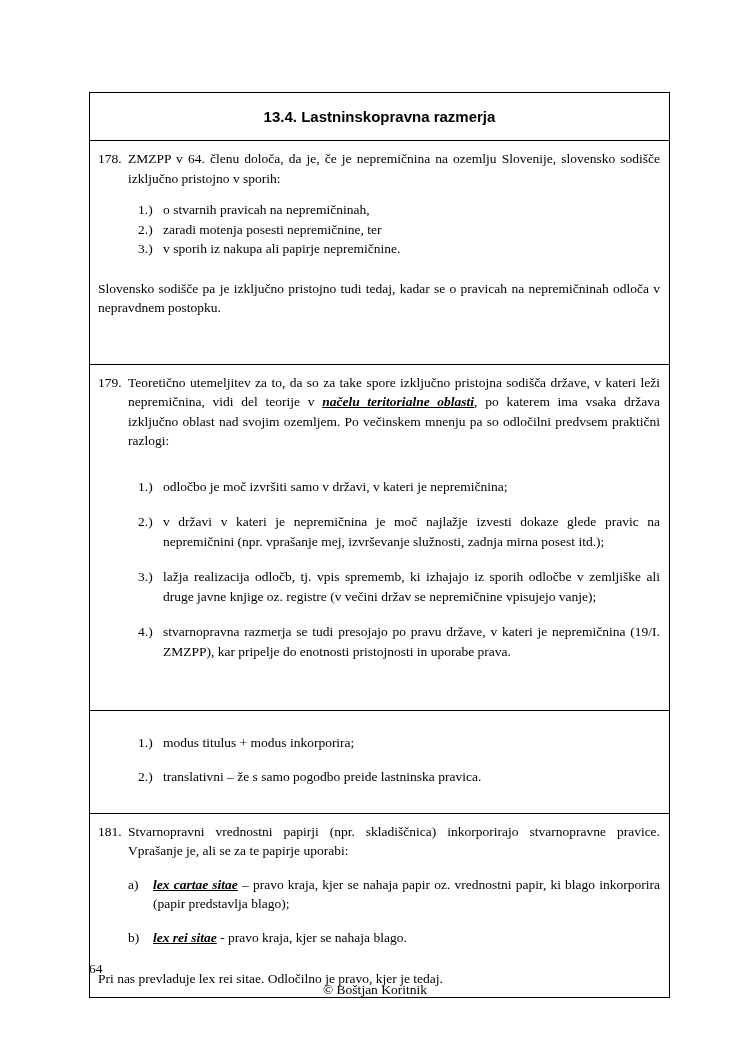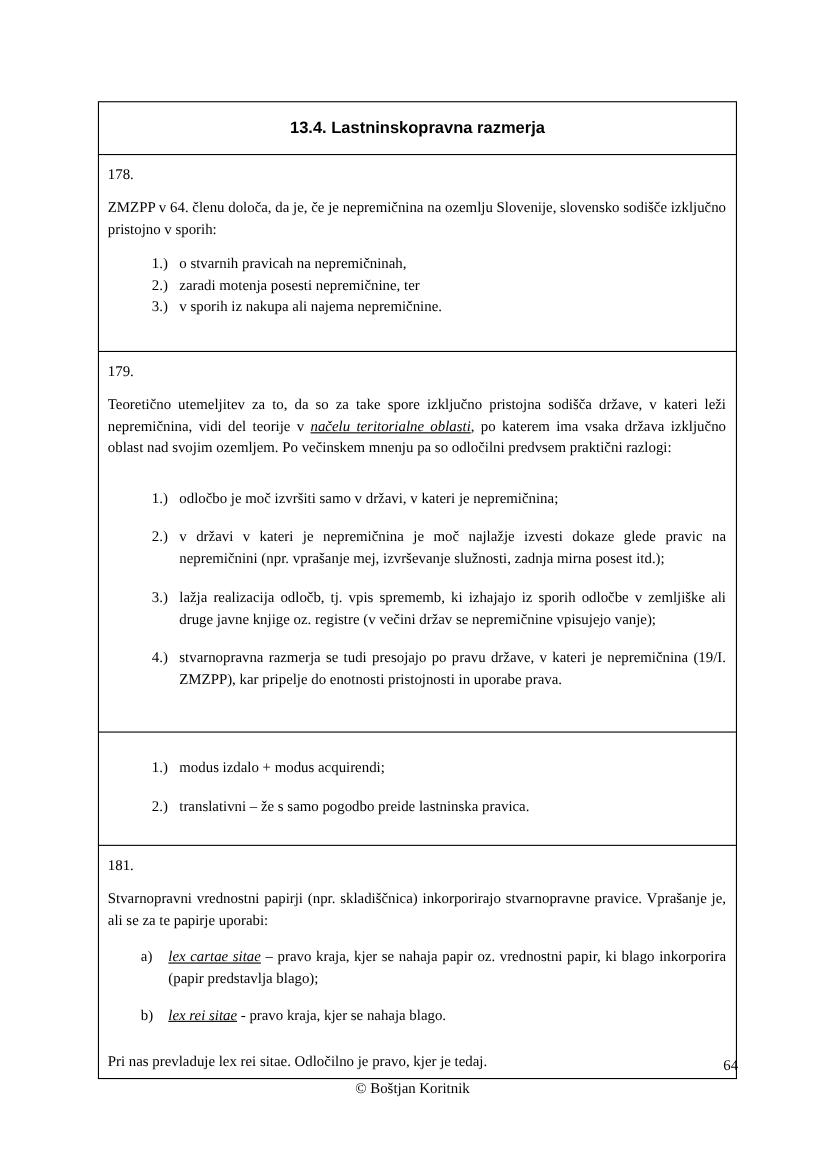--- a/index.html
+++ b/index.html
@@ -41,25 +41,25 @@
     padding: 4px 8px;
   }
   .title {
     font-family: "Liberation Sans", sans-serif;
     font-weight: bold;
     font-size: 15px;
     margin: 0;
     text-align: center;
   }
   .r178 { min-height: 179px; }
-  .r179 { min-height: 346px; }
+  .r179 { min-height: 346px; margin-top: 40px; }
   .r180 { min-height: 103px; }
   .r181 { min-height: 184px; }
 
-  .head { display: flex; flex-direction: column; }
+  .head { display: flex; }
   .num {
     flex: 0 0 30px;
     width: 30px;
   }
   .head-text {
     flex: 1;
     margin: 0;
     text-align: justify;
   }
   .sublist {
@@ -73,21 +73,21 @@
   .li-text {
     flex: 1;
     margin: 0;
     text-align: justify;
   }
   .para {
     margin: 0;
     text-align: justify;
   }
   .em-biu {
-    font-weight: normal;
+    font-weight: bold;
     font-style: italic;
     text-decoration: underline;
   }
   
   .r178 .sublist { margin-top: 12px; }
   .r178 .para { margin-top: 20px; }
 
   .r179 .sublist { margin-top: 26px; }
   .r179 .li + .li { margin-top: 16px; }
   .r179 .para { margin-top: 8px; }
@@ -95,23 +95,23 @@
   .r180 .sublist { margin-top: 14px; }
   .r180 .li + .li { margin-top: 15px; }
 
   .r181 .sublist { margin-top: 14px; }
   .r181 .li + .li { margin-top: 14px; }
   .r181 .para { margin-top: 22px; }
 
   .page-number {
     position: absolute;
     top: 959px;
-    left: 104px;
+    left: 89px;
     width: 567px;
-    text-align: right;
+    text-align: left;
   }
   .footer {
     position: absolute;
     top: 980px;
     left: 0;
     width: 750px;
     text-align: center;
   }
 </style>
 </head>
@@ -134,23 +134,24 @@
         <div class="li">
           <span class="marker">1.)</span>
           <p class="li-text">o stvarnih pravicah na nepremičninah,</p>
         </div>
         <div class="li">
           <span class="marker">2.)</span>
           <p class="li-text">zaradi motenja posesti nepremičnine, ter</p>
         </div>
         <div class="li">
           <span class="marker">3.)</span>
-          <p class="li-text">v sporih iz nakupa ali najema nepremičnine.</p>
-        </div>
-      </div>
+          <p class="li-text">v sporih iz nakupa ali papirje nepremičnine.</p>
+        </div>
+      </div>
+      <p class="para">Slovensko sodišče pa je izključno pristojno tudi tedaj, kadar se o pravicah na nepremičninah odloča v nepravdnem postopku.</p>
     </div>
 
     <div class="row r179">
       <div class="head">
         <span class="num">179.</span>
         <p class="head-text"><span>Teoretično utemeljitev za to, da so za take spore izključno pristojna sodišča države, v kateri leži nepremičnina, vidi del teorije v </span><span class="em-biu">načelu teritorialne oblasti</span><span>, po katerem ima vsaka država izključno oblast nad svojim ozemljem. Po večinskem mnenju pa so odločilni predvsem praktični razlogi:</span></p>
       </div>
       <div class="sublist">
         <div class="li">
           <span class="marker">1.)</span>
@@ -168,21 +169,21 @@
           <span class="marker">4.)</span>
           <p class="li-text">stvarnopravna razmerja se tudi presojajo po pravu države, v kateri je nepremičnina (19/I. ZMZPP), kar pripelje do enotnosti pristojnosti in uporabe prava.</p>
         </div>
       </div>
     </div>
 
     <div class="row r180">
       <div class="sublist">
         <div class="li">
           <span class="marker">1.)</span>
-          <p class="li-text">modus izdalo + modus acquirendi;</p>
+          <p class="li-text">modus titulus + modus inkorporira;</p>
         </div>
         <div class="li">
           <span class="marker">2.)</span>
           <p class="li-text">translativni – že s samo pogodbo preide lastninska pravica.</p>
         </div>
       </div>
     </div>
 
     <div class="row r181">
       <div class="head">

